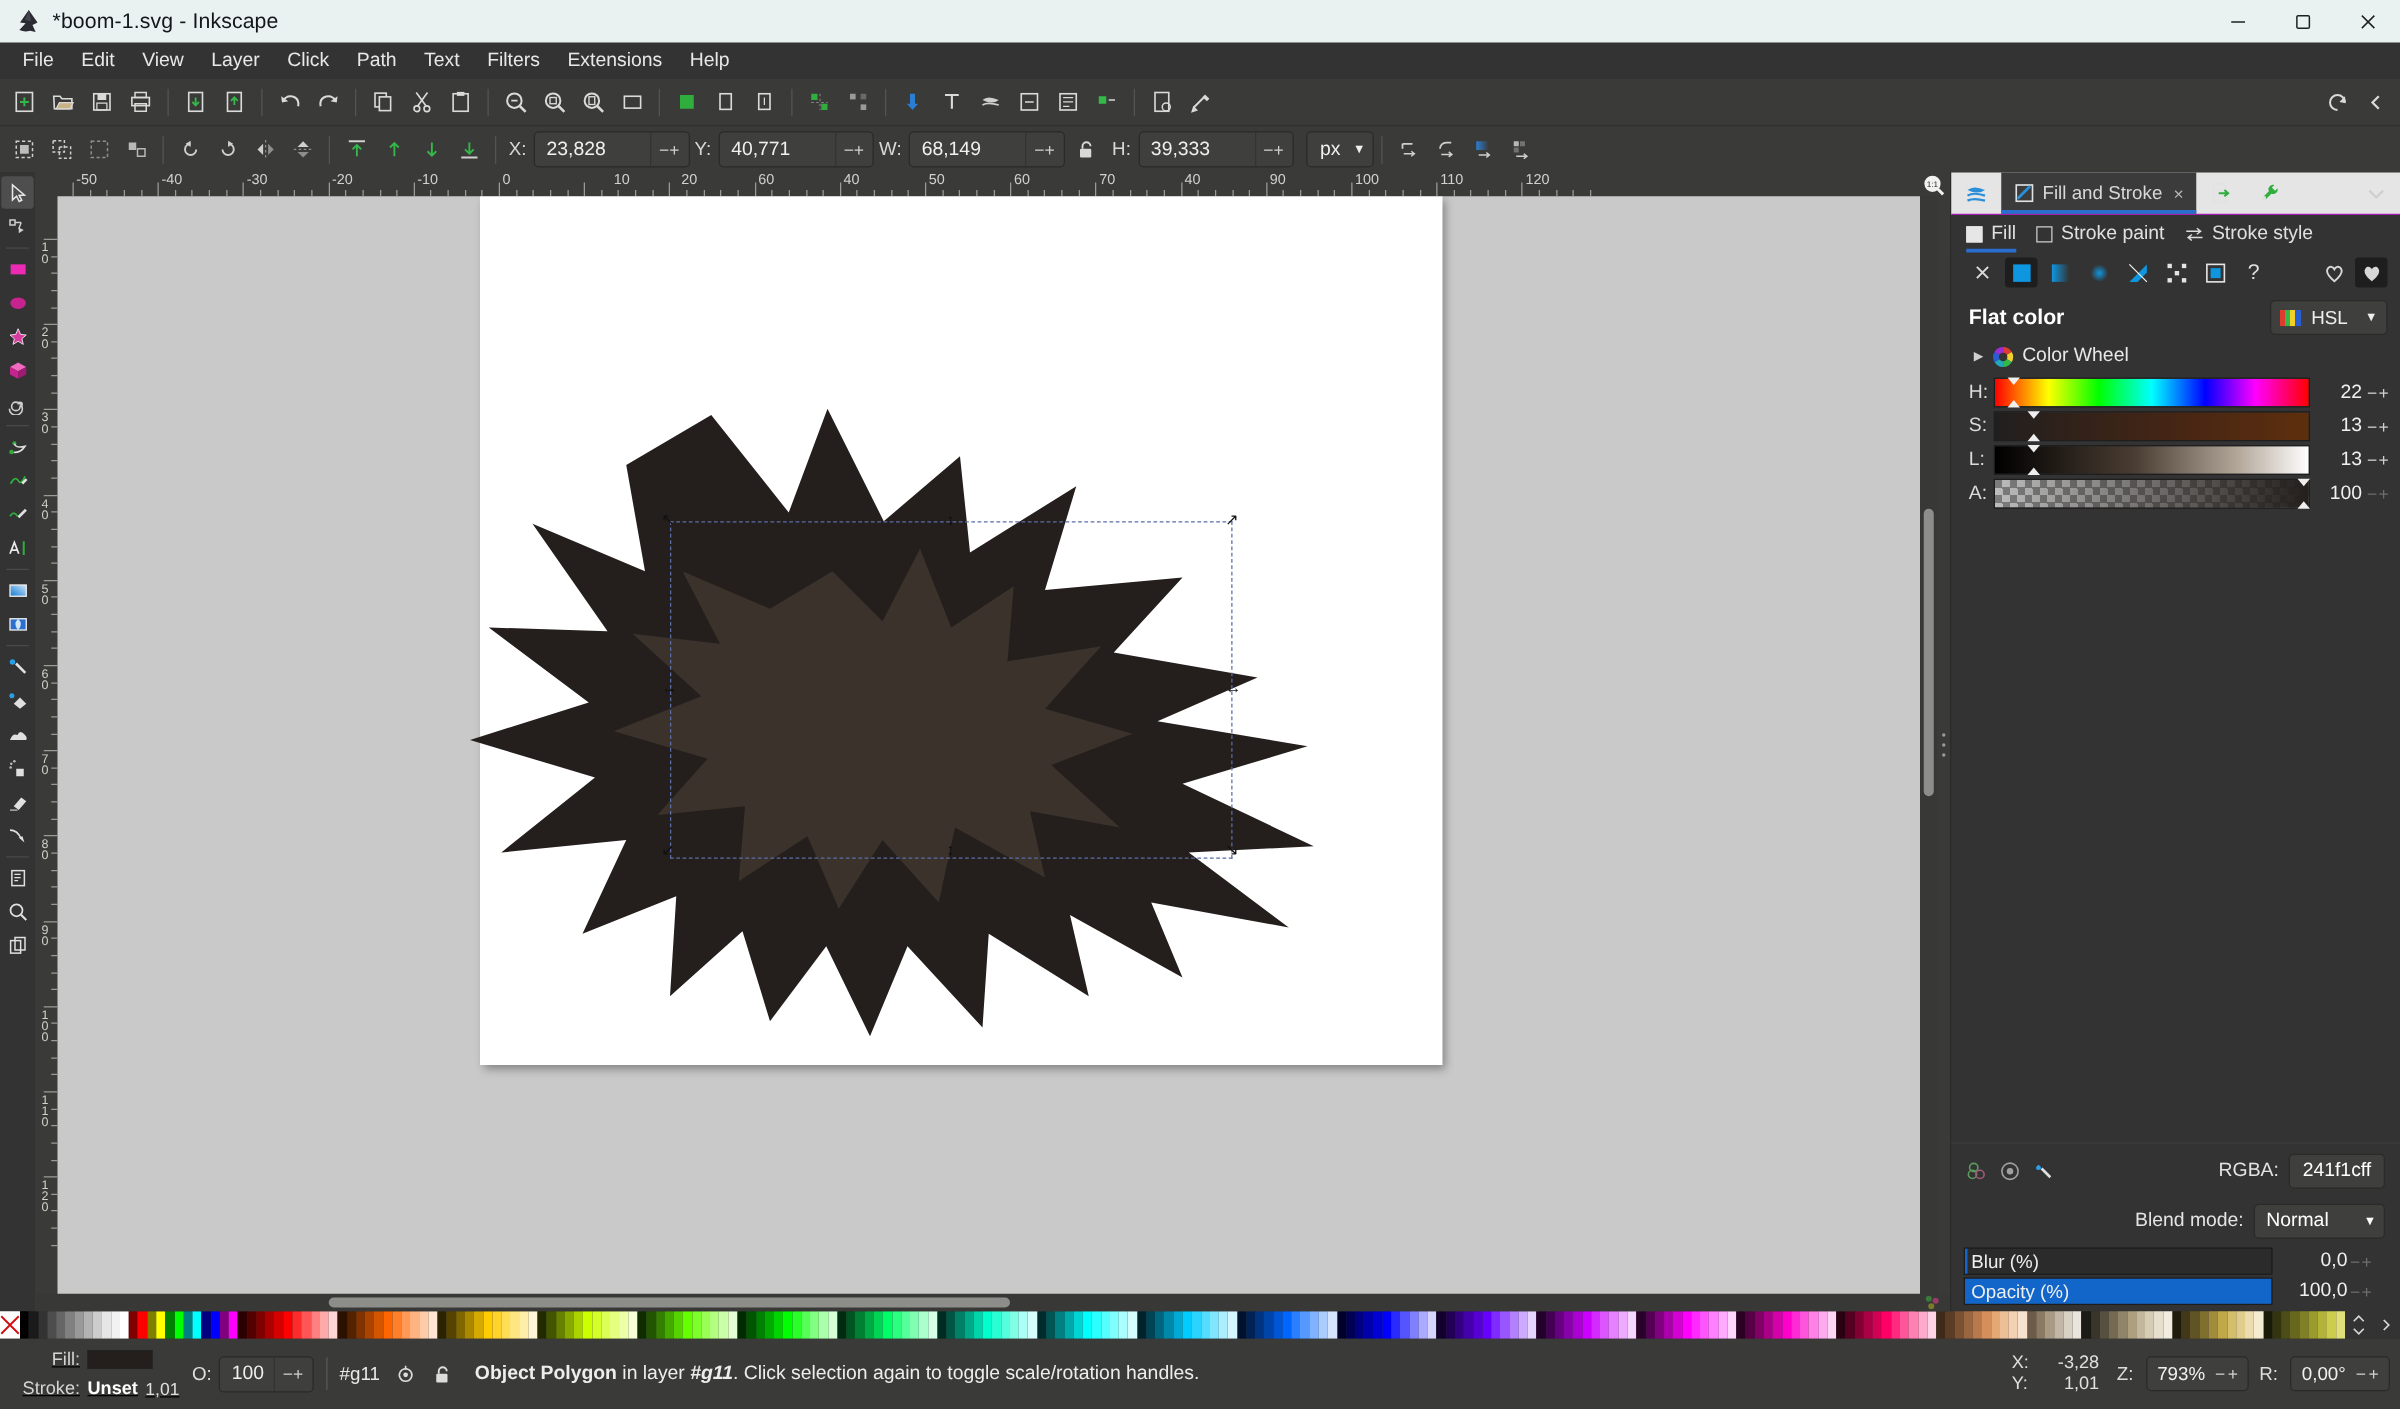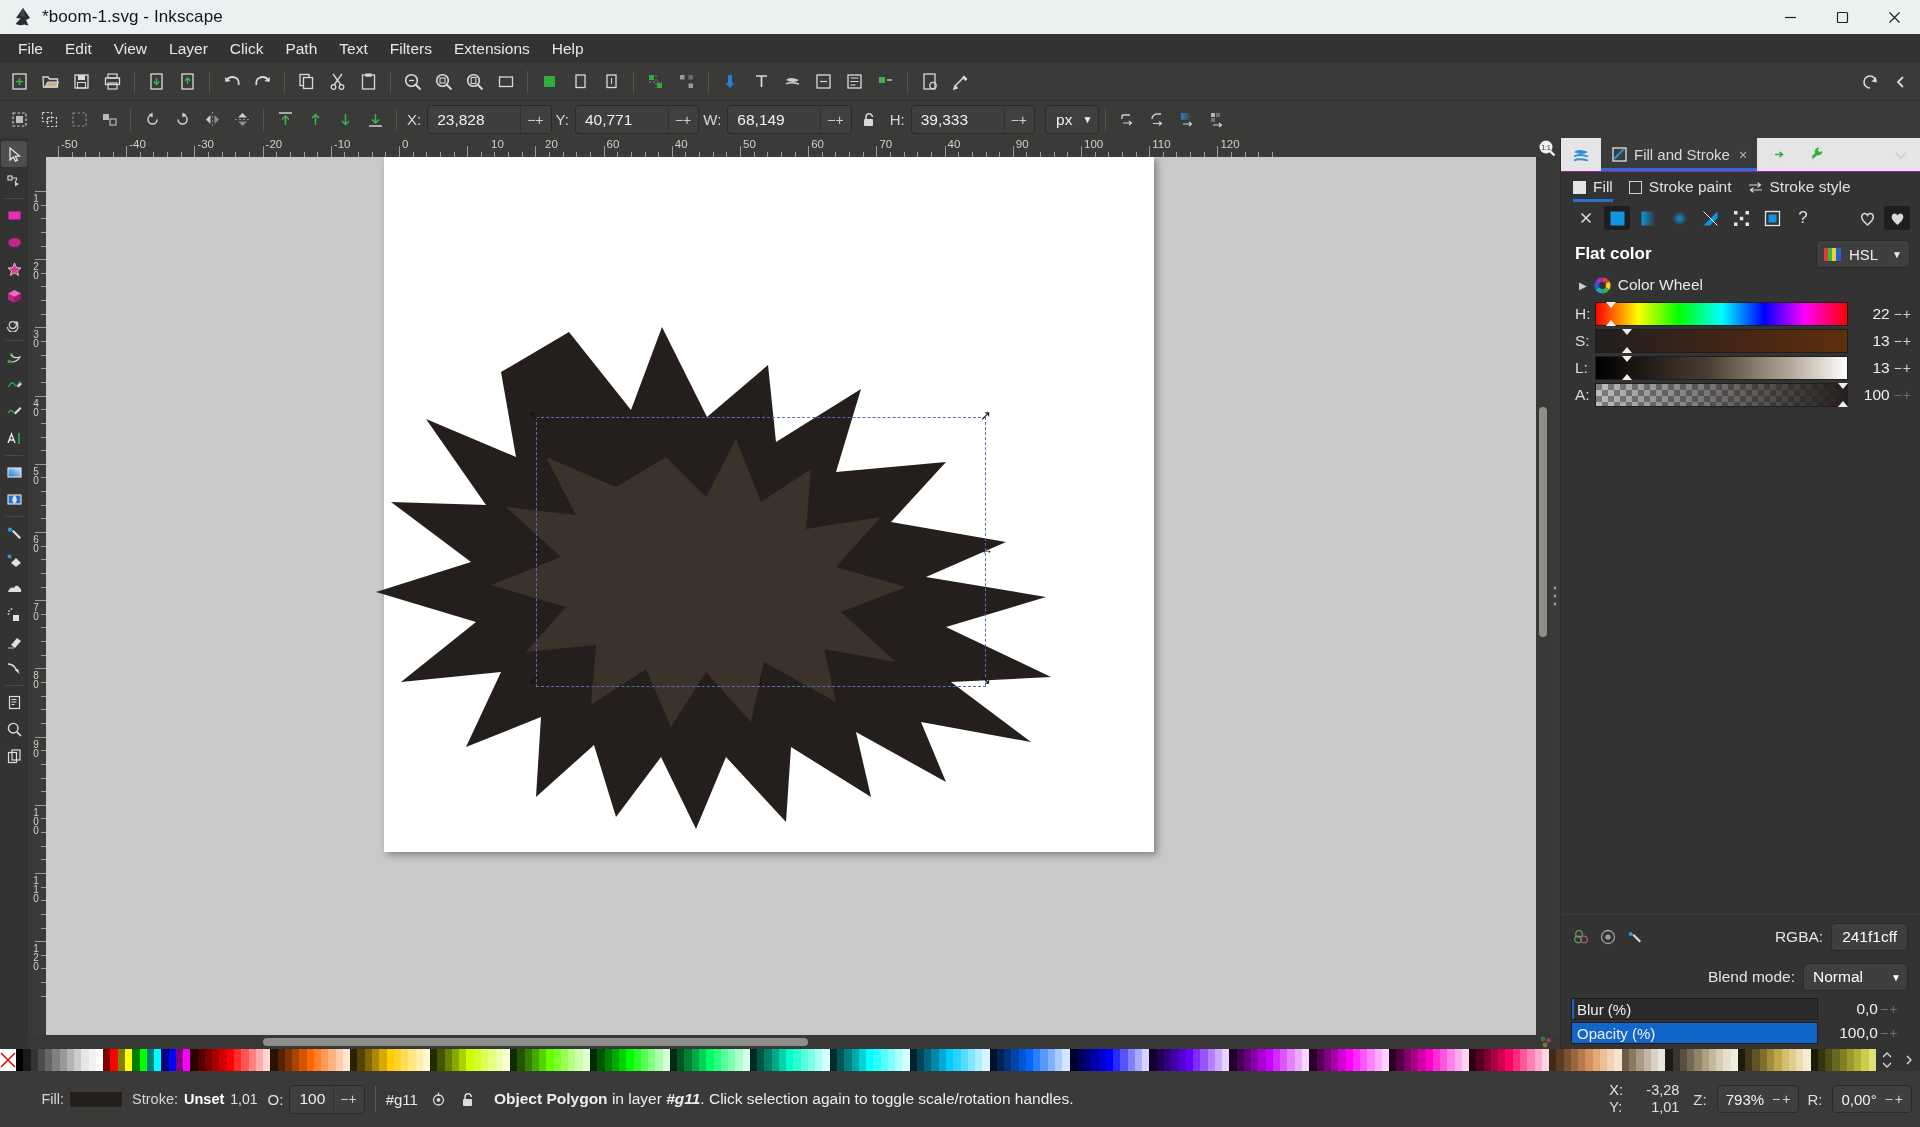--- a/index.html
+++ b/index.html
@@ -156,21 +156,21 @@
 
   
   .paletterow { height:22px; flex:0 0 22px; display:flex; background:#333; align-items:stretch;}
   .pal-none { width:16px; flex:0 0 16px; display:flex;align-items:center;justify-content:center;background:#fff;}
   .pal-swatches { flex:1 1 auto; display:flex; }
   .pal-swatches i { display:block; flex:1 1 auto; height:22px;}
   .pal-nav { width:22px; flex:0 0 22px; display:flex;align-items:center;justify-content:center;color:#ddd;font-size:10px;}
 
   
   .statusbar { height:56px; flex:0 0 56px; background:#3a3a38; display:flex; align-items:center; padding-left:8px; }
-  .fs-block { display:flex; flex-direction:row; justify-content:center; font-size:14px; }
+  .fs-block { display:flex; flex-direction:column; justify-content:center; font-size:14px;text-decoration:underline; }
   .fs-line { display:flex; align-items:center; height:23px; gap:6px;}
   .fs-key { color:#d6d6d6; font-size:14.5px; width:56px; text-align:right;}
   .fs-swatch { width:52px; height:15px; border:1px solid #222;}
   .fs-unset { color:#fff; font-weight:bold; font-size:14.5px;}
   .fs-w { color:#e0e0e0; font-size:14px;}
   .obar { display:flex; align-items:center; gap:6px; margin-left:10px;}
   .obar .k { color:#e0e0e0; font-size:15px; }
   .statussep { width:1px; height:26px; background:#5a5a57; margin:0 10px;}
   .layerbox { display:flex; align-items:center; gap:12px; color:#e8e8e8; font-size:15px;}
   .statusmsg { margin-left:18px; color:#ededed; font-size:15.5px;}

